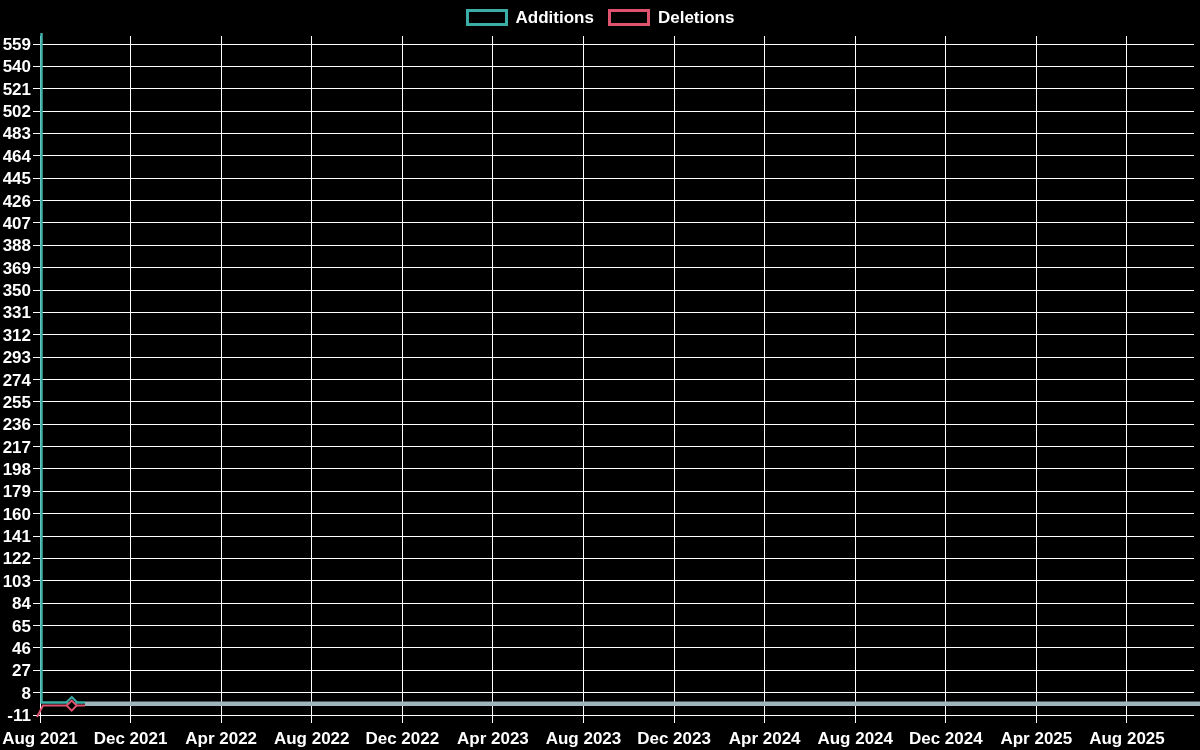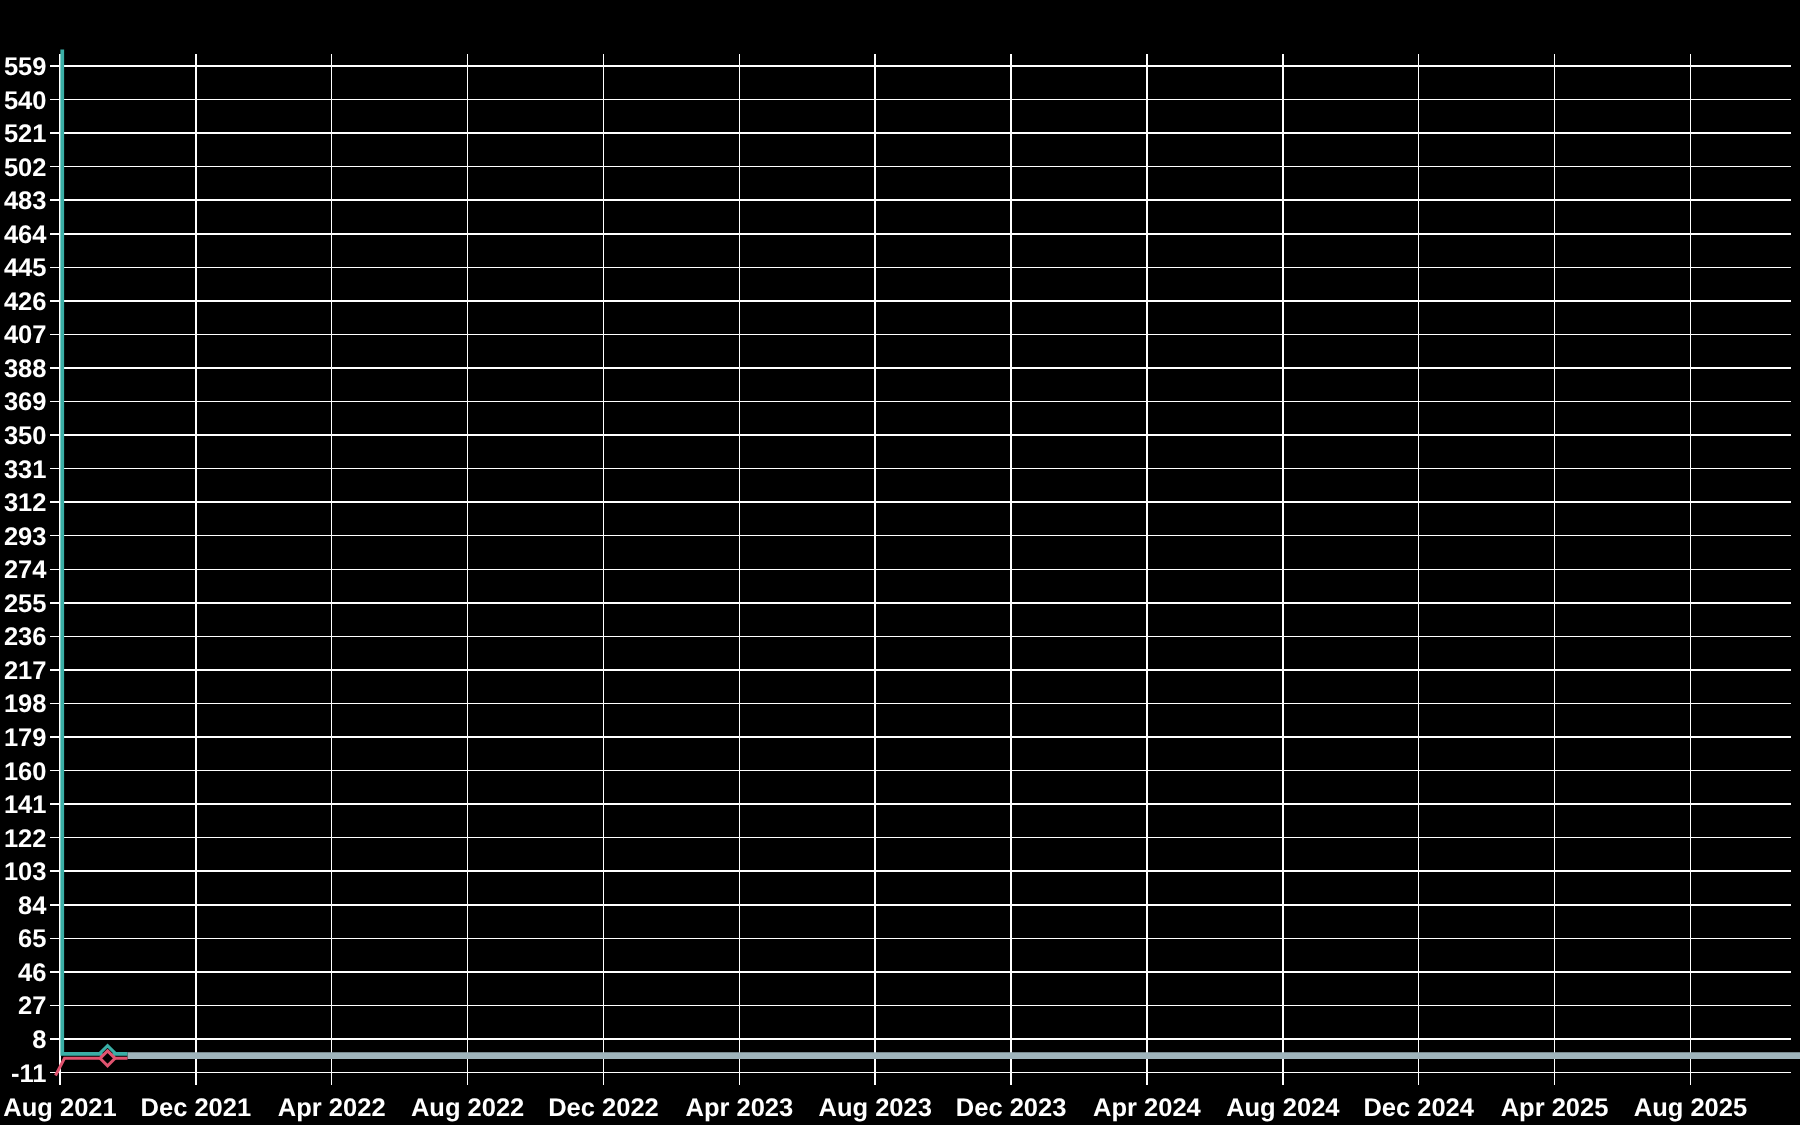--- a/index.html
+++ b/index.html
@@ -14,20 +14,30 @@
   .legend-item{display:flex;align-items:center;gap:8px;}
   .swatch{width:36px;height:11px;border:3px solid #888;background:#000;display:inline-block;}
   .legend-label{color:#fff;font-size:17px;font-weight:700;line-height:17px;}
   #plot{position:absolute;left:0;top:0;}
   #plot text{font-family:"Liberation Sans",sans-serif;font-weight:700;font-size:17px;fill:#fff;}
 </style>
 </head>
 <body>
 
 <div class="stage">
+  <div class="legend">
+    <div class="legend-item">
+      <span class="swatch" style="border-color: rgb(58, 174, 166);"></span>
+      <span class="legend-label">Additions</span>
+    </div>
+    <div class="legend-item">
+      <span class="swatch" style="border-color: rgb(224, 83, 111);"></span>
+      <span class="legend-label">Deletions</span>
+    </div>
+  </div>
   <svg id="plot" width="1200" height="750" viewBox="0 0 1200 750">
       <line x1="33" y1="44" x2="1194" y2="44" stroke="#ffffff" stroke-width="1" shape-rendering="crispEdges"></line>
       <text x="31" y="50" text-anchor="end">559</text>
       <line x1="33" y1="66.36666666666667" x2="1194" y2="66.36666666666667" stroke="#ffffff" stroke-width="1" shape-rendering="crispEdges"></line>
       <text x="31" y="72.36666666666667" text-anchor="end">540</text>
       <line x1="33" y1="88.73333333333333" x2="1194" y2="88.73333333333333" stroke="#ffffff" stroke-width="1" shape-rendering="crispEdges"></line>
       <text x="31" y="94.73333333333333" text-anchor="end">521</text>
       <line x1="33" y1="111.1" x2="1194" y2="111.1" stroke="#ffffff" stroke-width="1" shape-rendering="crispEdges"></line>
       <text x="31" y="117.1" text-anchor="end">502</text>
       <line x1="33" y1="133.46666666666667" x2="1194" y2="133.46666666666667" stroke="#ffffff" stroke-width="1" shape-rendering="crispEdges"></line>

